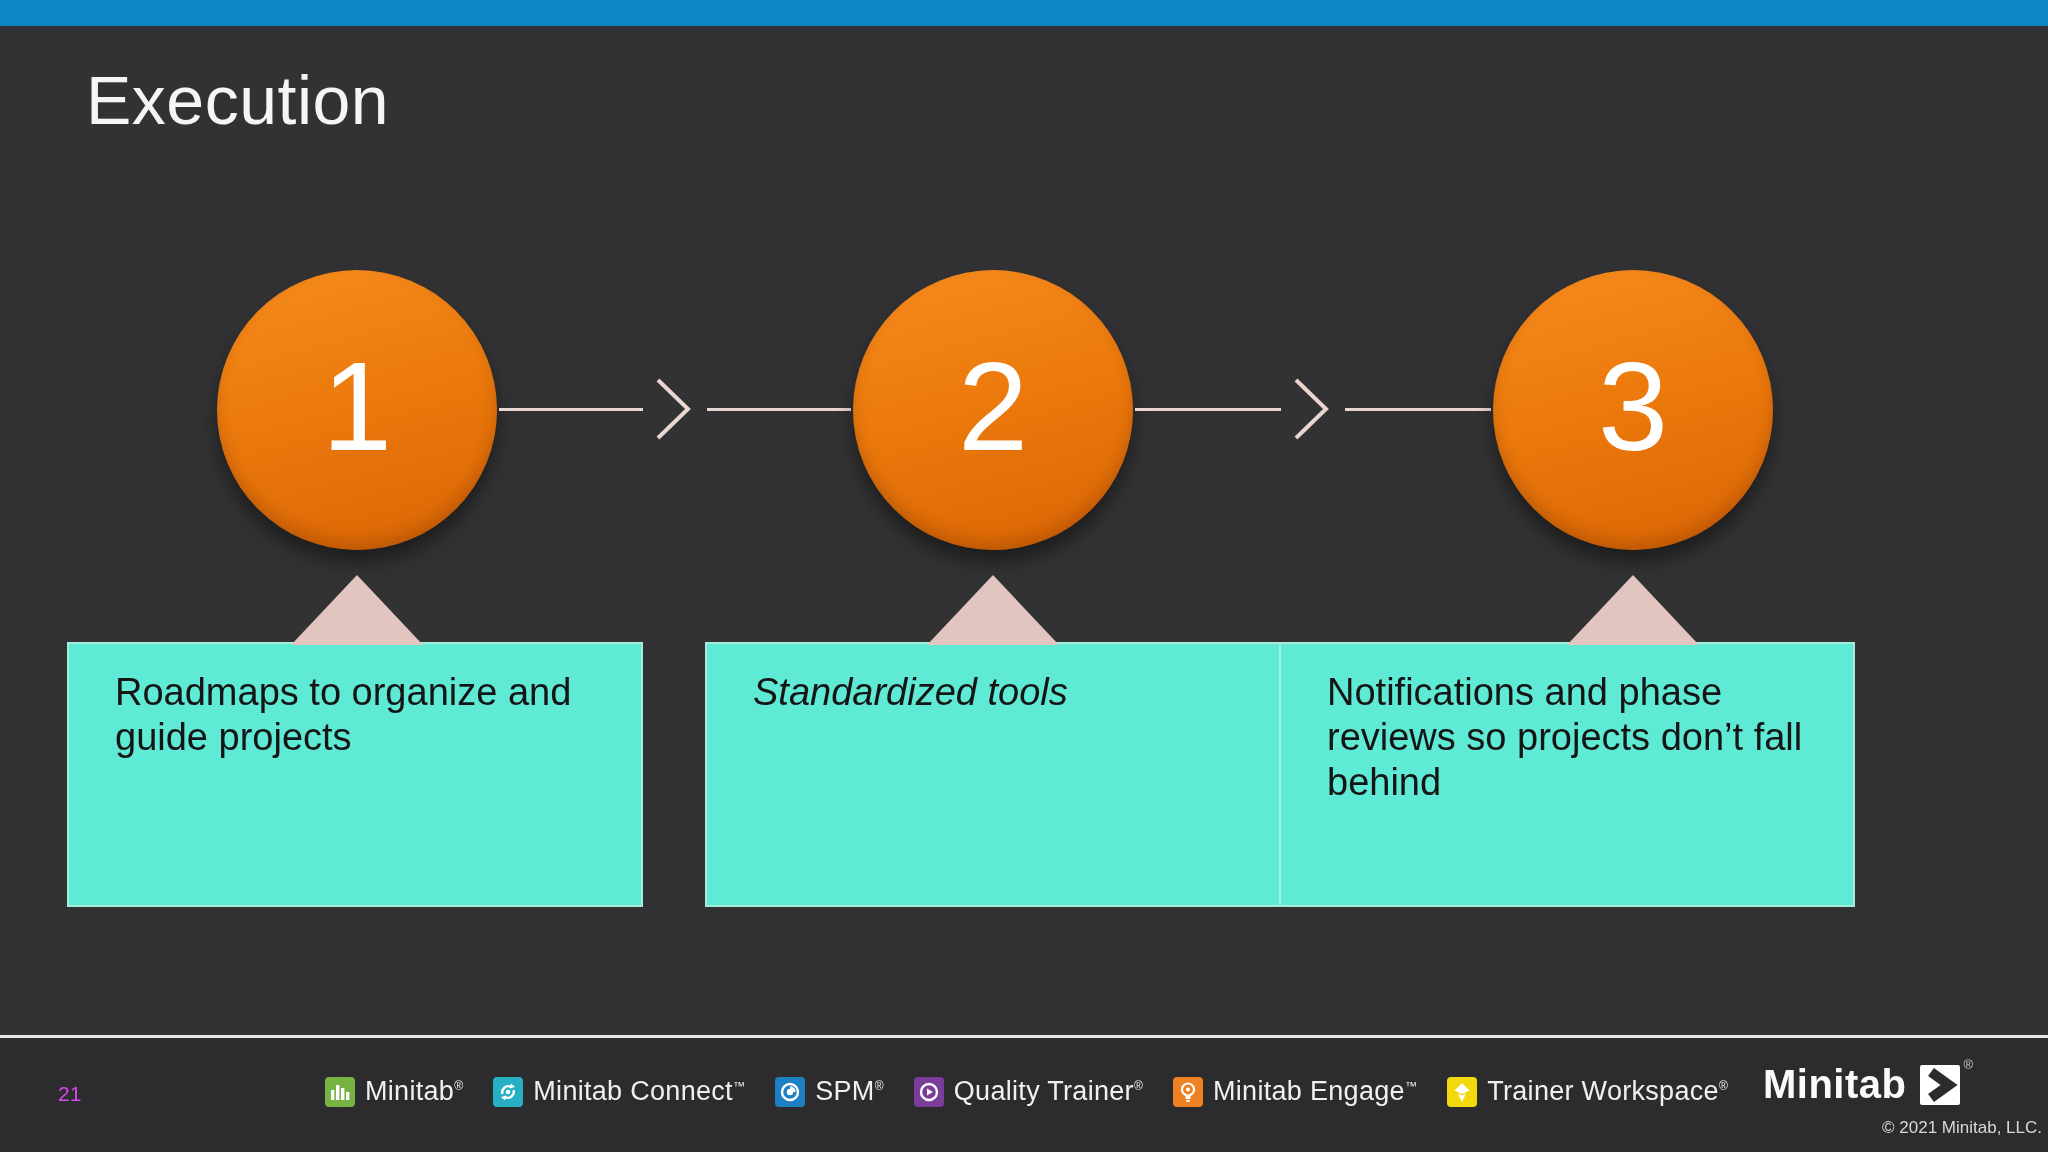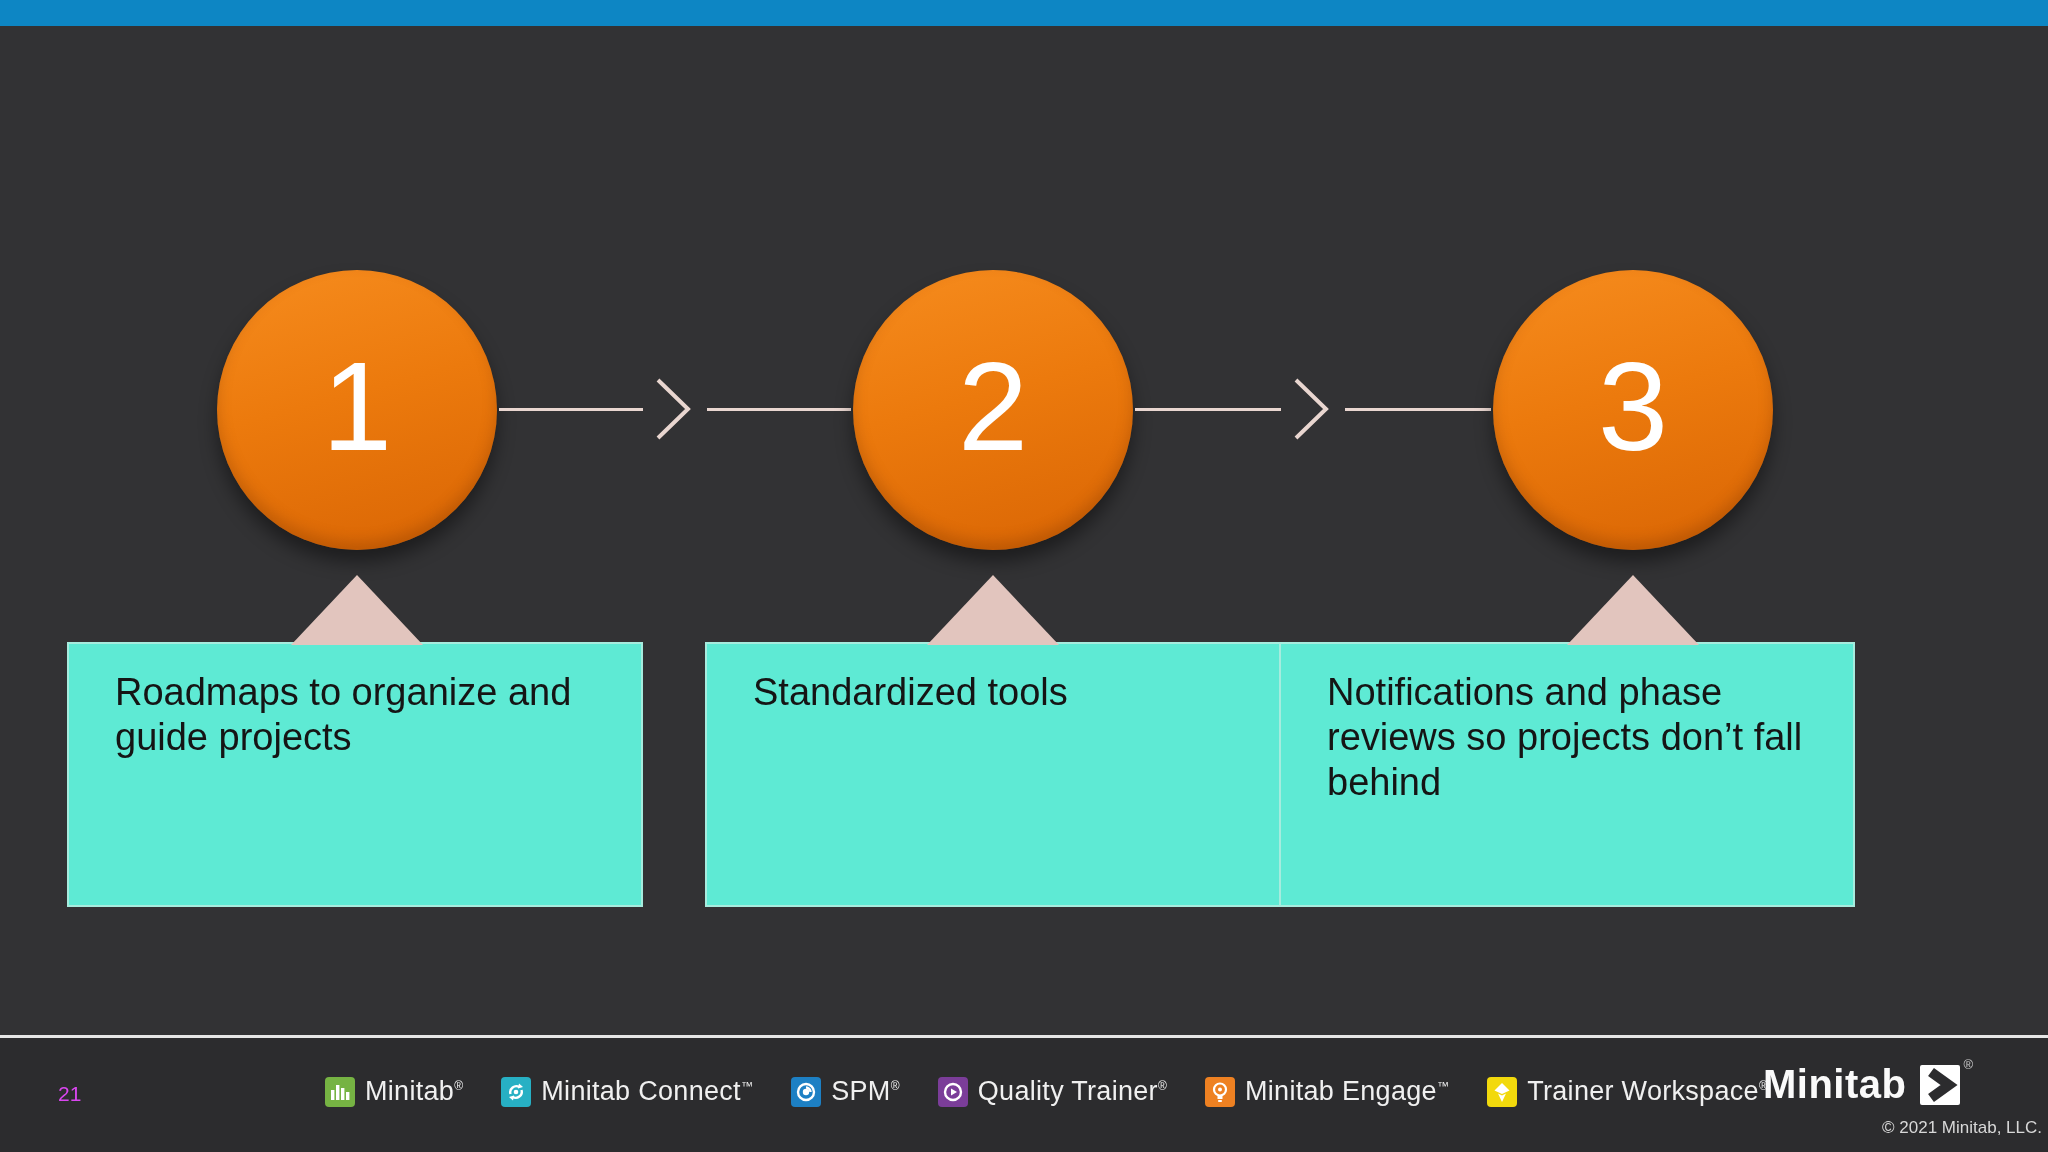--- a/index.html
+++ b/index.html
@@ -32,44 +32,45 @@
     position:absolute;top:575px;width:0;height:0;
     border-left:66px solid transparent;border-right:66px solid transparent;
     border-bottom:70px solid #e2c5be;z-index:3;
   }
   .s0 .pointer{left:291px;} .s1 .pointer{left:927px;} .s2 .pointer{left:1567px;}
   
   .callout{
     position:absolute;top:642px;width:576px;height:265px;background:#5eead4;
     border:2px solid rgba(255,240,235,.45);box-sizing:border-box;z-index:2;
   }
-  .s0 .callout{left:67px;} .s1 .callout{left:705px;} .s2 .callout{left:1279px;}
+  .s0 .callout{left:67px;} .s1 .callout{left:705px;font-style:italic;} .s2 .callout{left:1279px;}
   .callout p{
     margin:0;padding:26px 40px 0 46px;font-size:38px;line-height:45px;color:#151515;
   }
   
   .divider{position:absolute;left:0;top:1035px;width:2048px;height:3px;background:#e6e6e6;}
   .footer{position:absolute;left:0;top:1038px;width:2048px;height:114px;background:#2c2c2e;}
   .pagenum{position:absolute;left:58px;top:1082px;font-size:21px;color:#d946ef;}
-  .products{position:absolute;left:325px;top:1076px;display:flex;align-items:flex-end;gap:38px;}
+  .products{position:absolute;left:325px;top:1076px;display:flex;align-items:flex-end;gap:30px;}
   .product{display:flex;align-items:center;gap:10px;}
   .product svg{display:block;}
   .plabel{font-size:27px;color:#f0f0f0;letter-spacing:.3px;white-space:nowrap;}
   .plabel sup{font-size:12px;}
   .brand{position:absolute;left:1763px;top:1058px;display:flex;align-items:flex-start;}
   .brand .word{font-size:40px;font-weight:bold;color:#fafafa;line-height:52px;letter-spacing:.5px;}
   .brand svg{margin-left:14px;margin-top:7px;display:block;}
   .brand .reg{font-size:13px;color:#cccccc;margin-left:3px;line-height:13px;}
   .copyright{position:absolute;right:6px;top:1118px;font-size:17px;color:#d8d8d8;}
 </style>
 </head>
 <body>
 
 <div class="slide">
   <div class="topbar"></div>
+  <div class="title">Execution</div>
 
   <div class="step s0">
     <div class="circle">
       <span class="num">1</span>
     </div>
     <div class="pointer"></div>
     <div class="callout">
       <p>Roadmaps to organize and guide projects</p>
     </div>
   </div>

